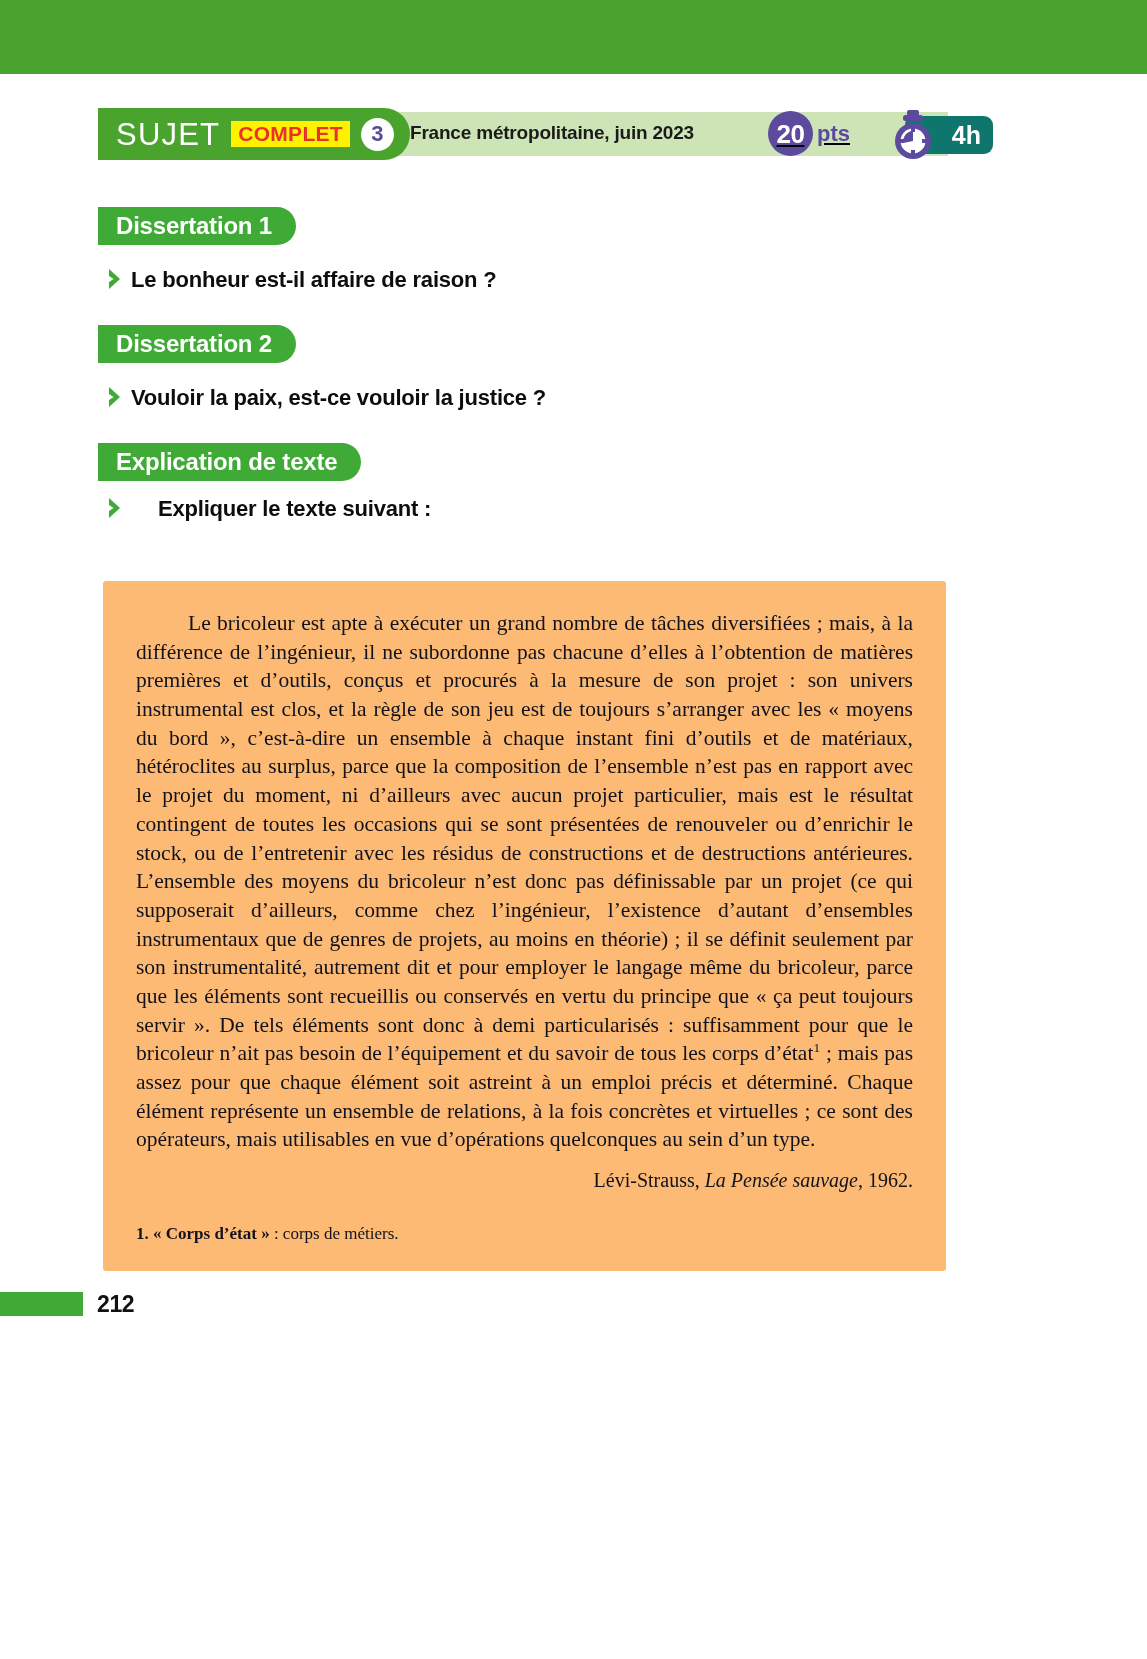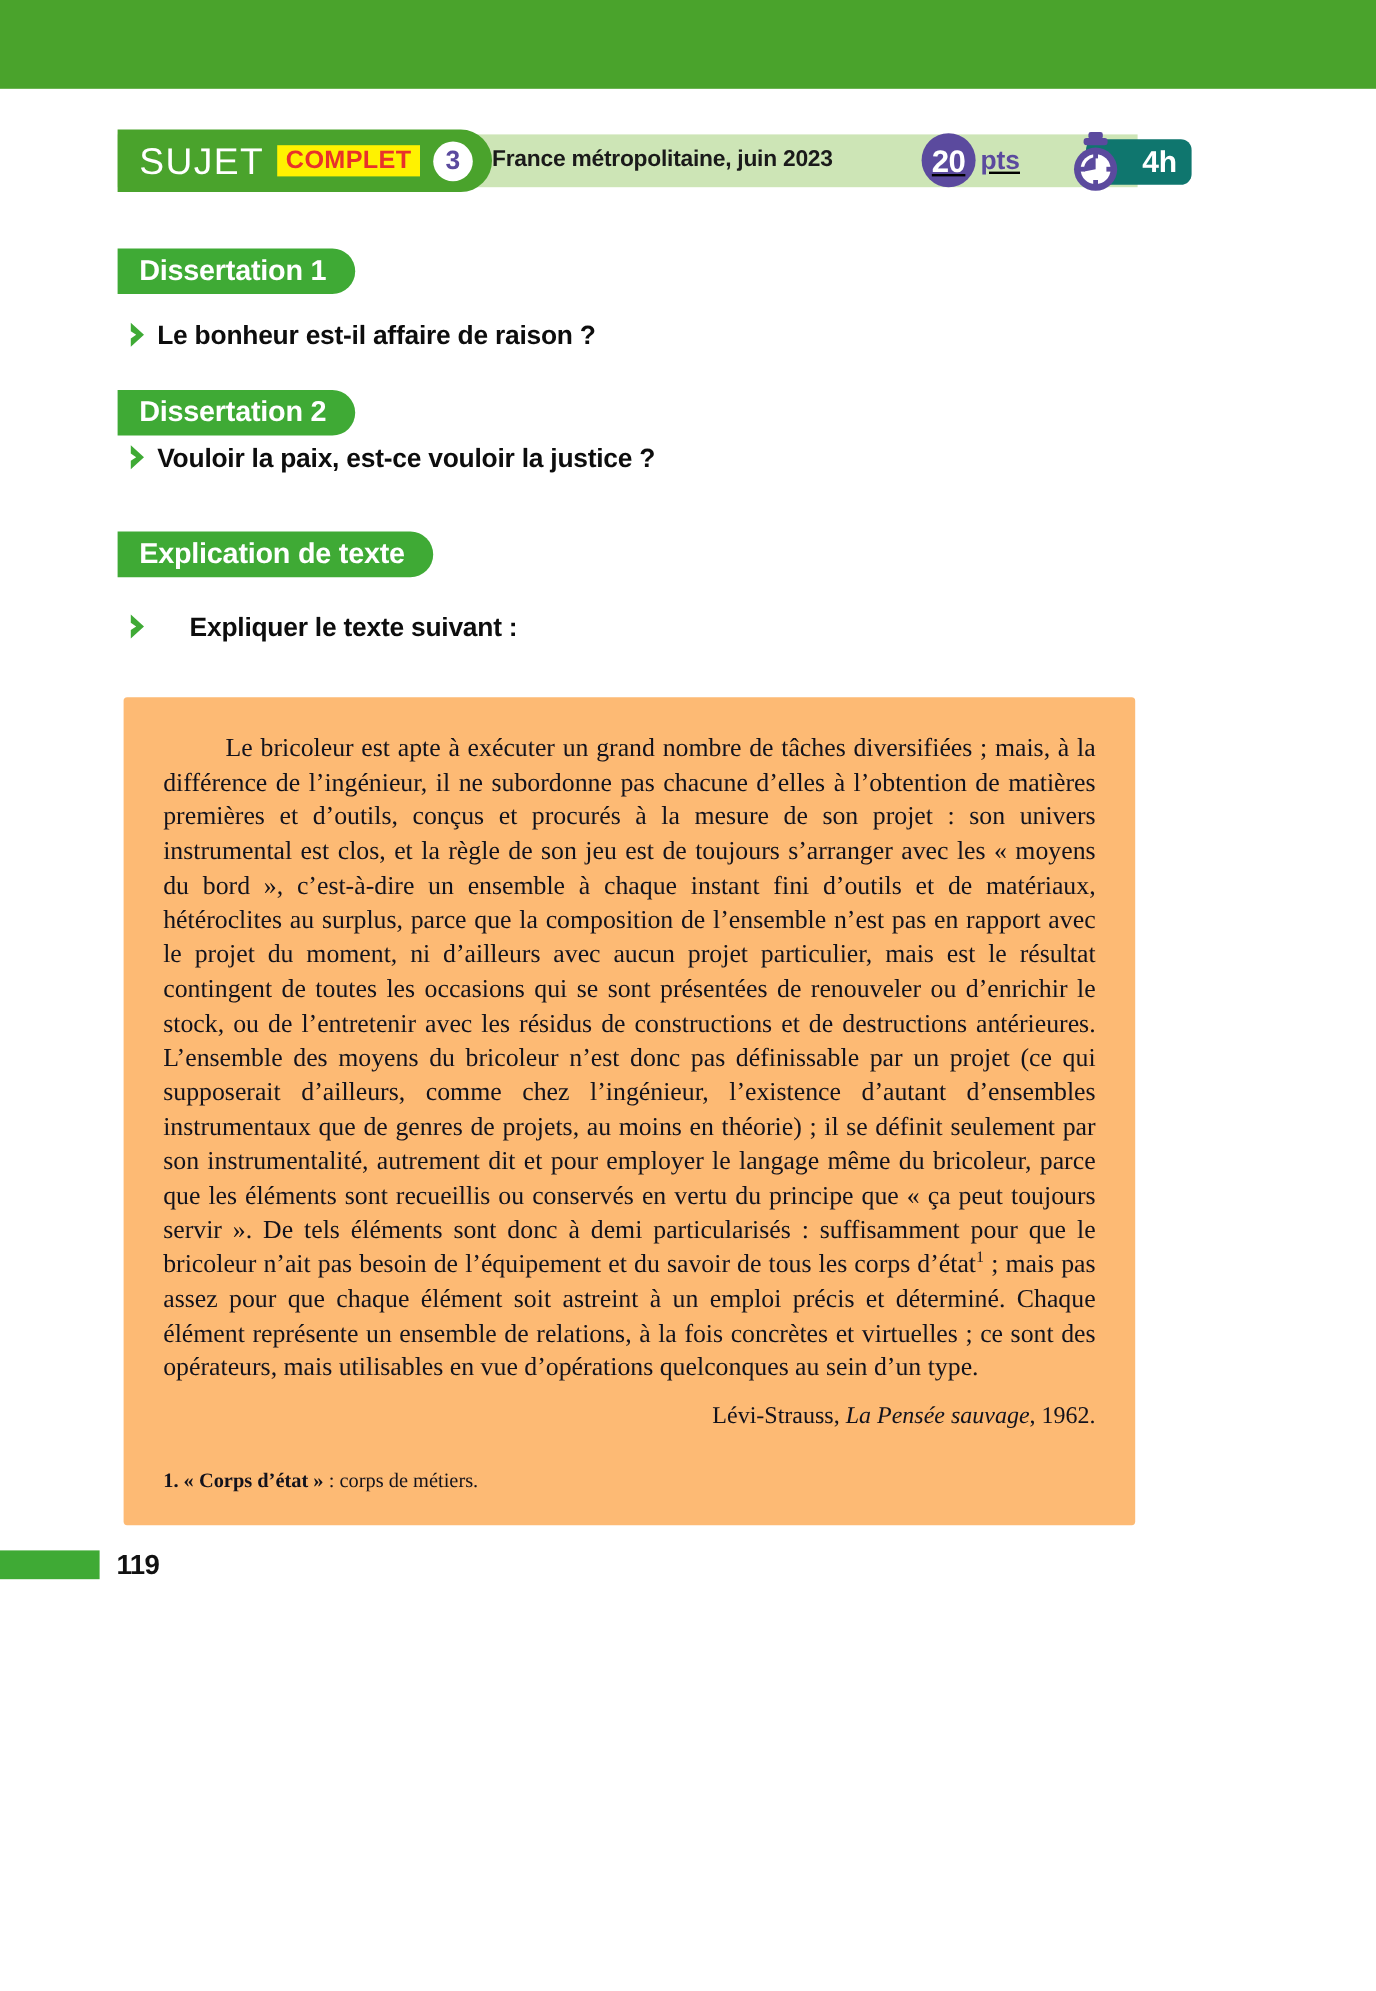--- a/index.html
+++ b/index.html
@@ -323,43 +323,43 @@
   <div class="question" style="top:191px;">
     <svg class="chevron" viewBox="0 0 14 22">
       <path d="M1 1 L12 11 L1 21 L1 14 L5.5 11 L1 8 Z" fill="#3faa35"></path>
     </svg>
     <span class="question-text">Le bonheur est-il affaire de raison ?</span>
   </div>
 
   <div class="tag" style="top:251px;">
     <span class="tag-label">Dissertation 2</span>
   </div>
-  <div class="question" style="top:293px;">
+  <div class="question" style="top:309px;">
     <svg class="chevron" viewBox="0 0 14 22">
       <path d="M1 1 L12 11 L1 21 L1 14 L5.5 11 L1 8 Z" fill="#3faa35"></path>
     </svg>
     <span class="question-text">Vouloir la paix, est-ce vouloir la justice ?</span>
   </div>
 
   <div class="tag" style="top:369px;">
     <span class="tag-label">Explication de texte</span>
   </div>
-  <div class="question" style="top:434px;gap:36px;">
+  <div class="question" style="top:420px;gap:36px;">
     <svg class="chevron" viewBox="0 0 14 22">
       <path d="M1 1 L12 11 L1 21 L1 14 L5.5 11 L1 8 Z" fill="#3faa35"></path>
     </svg>
     <span class="question-text">Expliquer le texte suivant :</span>
   </div>
 
   <div class="text-panel">
     <p class="passage"><span>Le bricoleur est apte à exécuter un grand nombre de tâches diversifiées ; mais, à la différence de l’ingénieur, il ne subordonne pas chacune d’elles à l’obtention de matières premières et d’outils, conçus et procurés à la mesure de son projet : son univers instrumental est clos, et la règle de son jeu est de toujours s’arranger avec les « moyens du bord », c’est-à-dire un ensemble à chaque instant fini d’outils et de matériaux, hétéroclites au surplus, parce que la composition de l’ensemble n’est pas en rapport avec le projet du moment, ni d’ailleurs avec aucun projet particulier, mais est le résultat contingent de toutes les occasions qui se sont présentées de renouveler ou d’enrichir le stock, ou de l’entretenir avec les résidus de constructions et de destructions antérieures. L’ensemble des moyens du bricoleur n’est donc pas définissable par un projet (ce qui supposerait d’ailleurs, comme chez l’ingénieur, l’existence d’autant d’ensembles instrumentaux que de genres de projets, au moins en théorie) ; il se définit seulement par son instrumentalité, autrement dit et pour employer le langage même du bricoleur, parce que les éléments sont recueillis ou conservés en vertu du principe que « ça peut toujours servir ». De tels éléments sont donc à demi particularisés : suffisamment pour que le bricoleur n’ait pas besoin de l’équipement et du savoir de tous les corps d’état</span><sup>1</sup><span> ; mais pas assez pour que chaque élément soit astreint à un emploi précis et déterminé. Chaque élément représente un ensemble de relations, à la fois concrètes et virtuelles ; ce sont des opérateurs, mais utilisables en vue d’opérations quelconques au sein d’un type.</span></p>
 
     <p class="attribution"><span>Lévi-Strauss, </span><em>La Pensée sauvage</em><span>, 1962.</span></p>
 
     <p class="footnote"><b>1. « Corps d’état »</b><span> : corps de métiers.</span></p>
   </div>
 
   <div class="footer">
     <div class="footer-bar"></div>
-    <span class="footer-num">119</span>
+    <span class="footer-num">212</span>
   </div>
 
 </div>
 
 </body></html>

